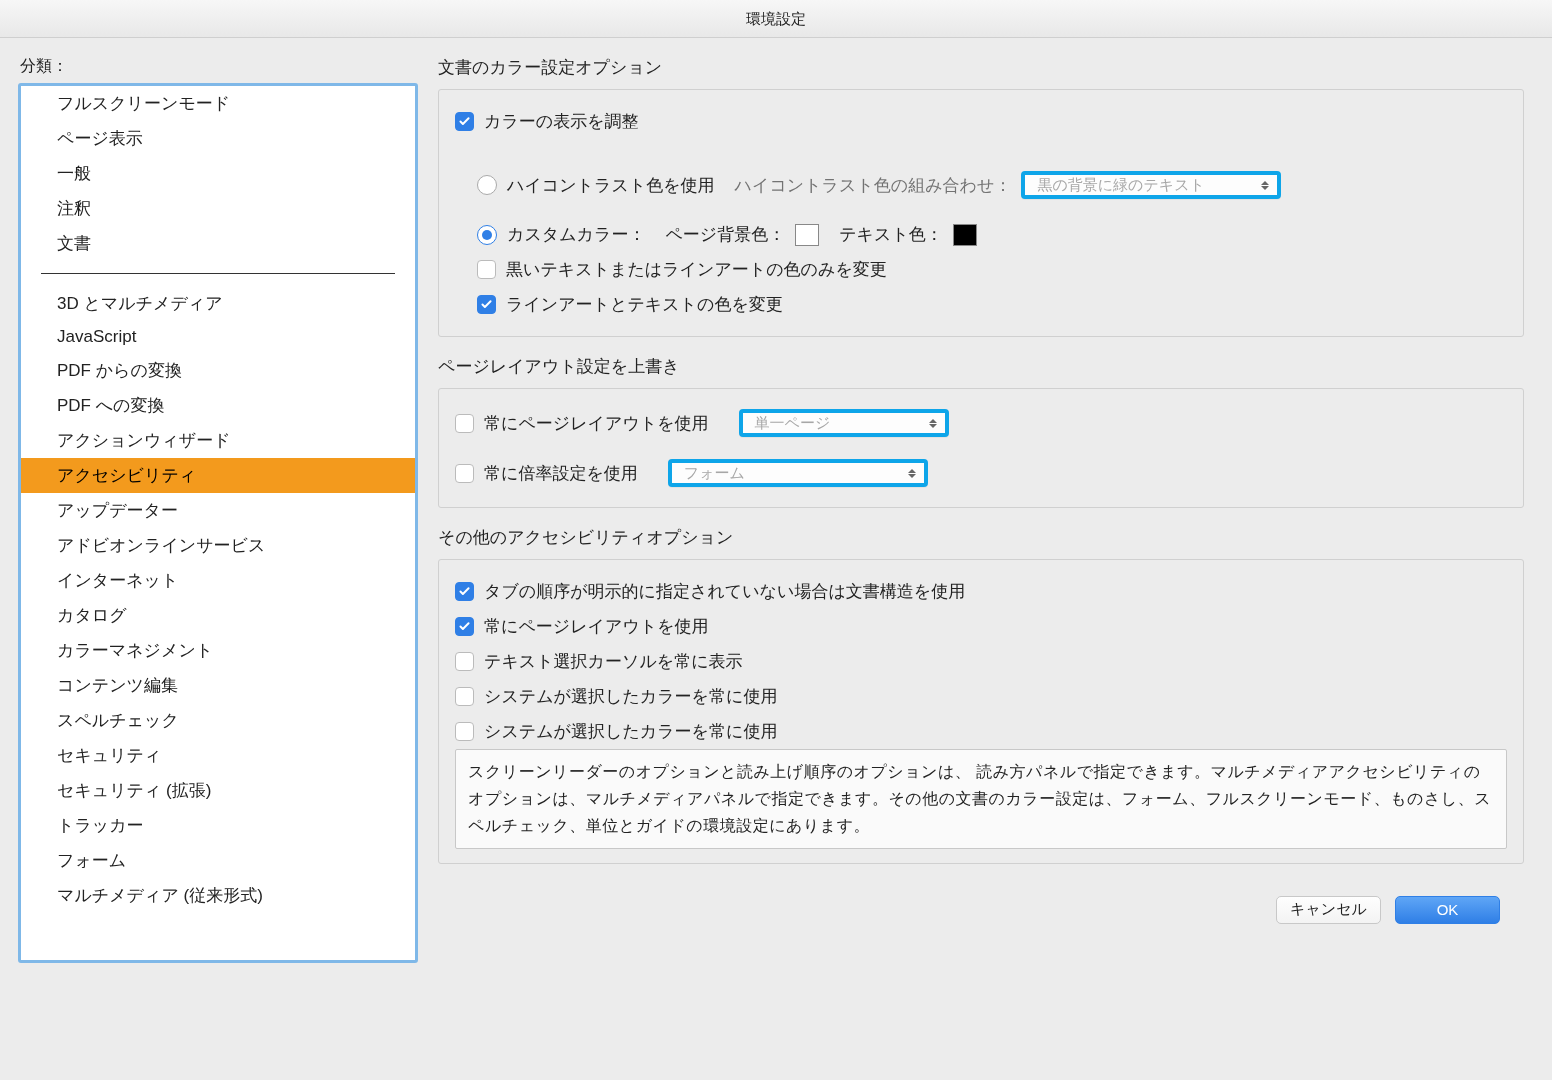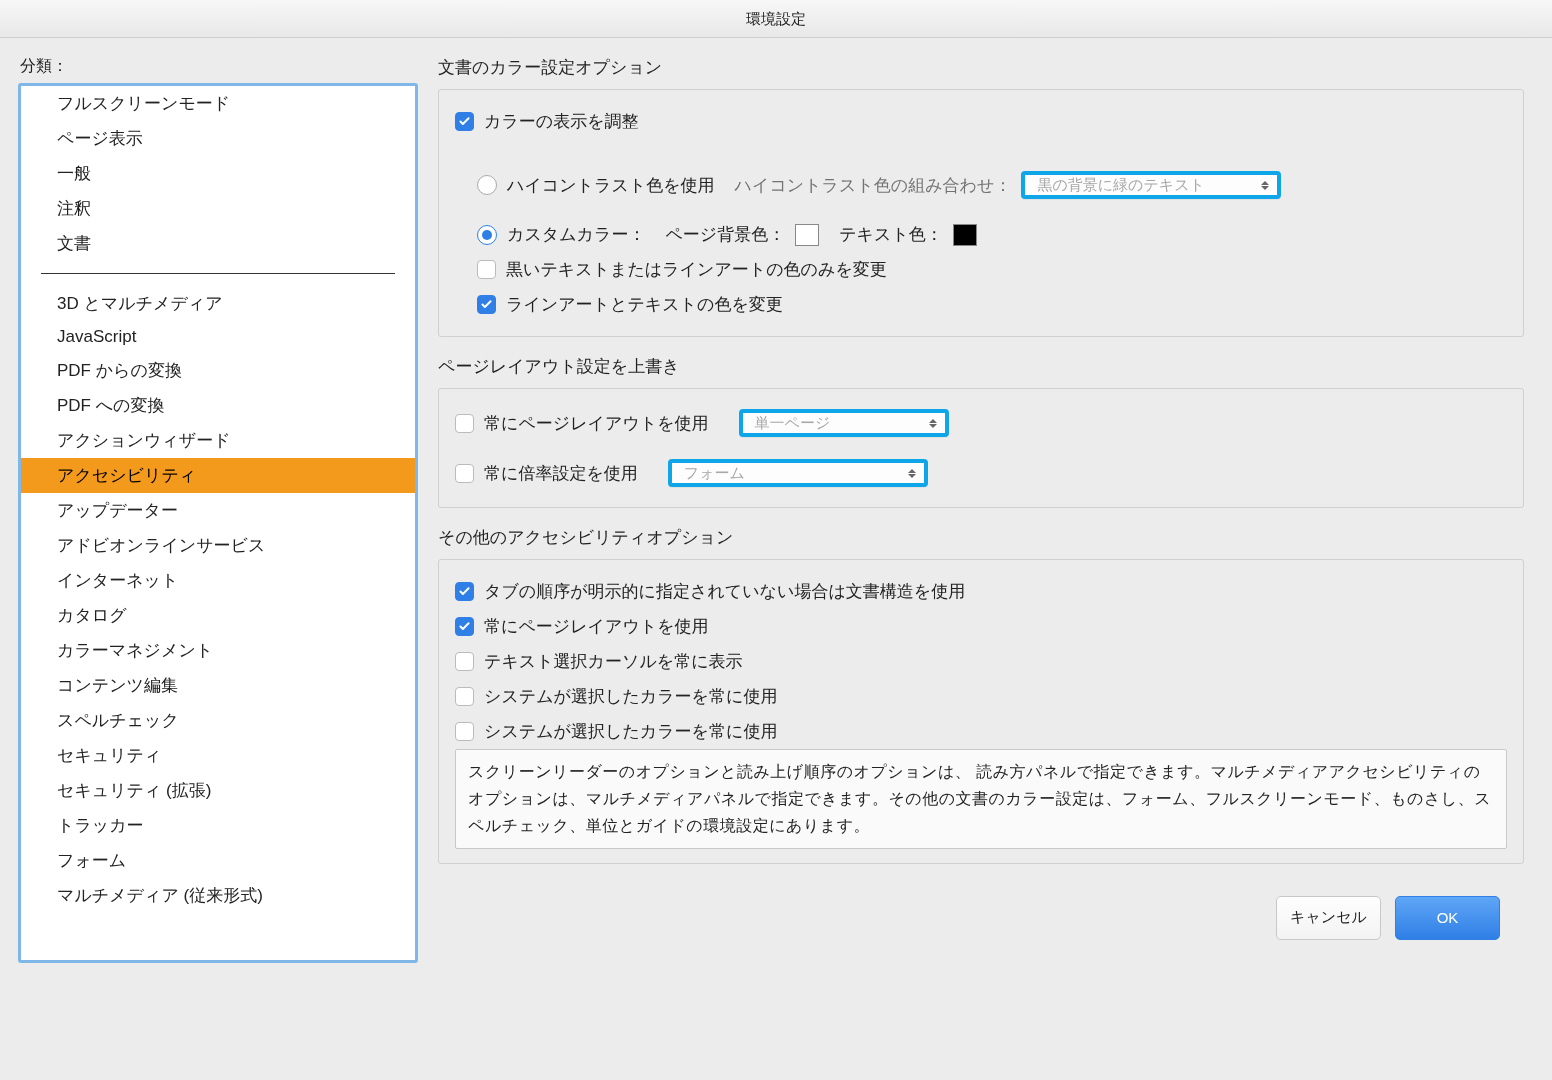--- a/index.html
+++ b/index.html
@@ -154,21 +154,21 @@
       letter-spacing: 0.5px;
     }
     .buttons {
       display: flex;
       justify-content: flex-end;
       gap: 14px;
       padding: 18px 24px 0 0;
     }
     .btn {
       min-width: 105px;
-      height: 44px;
+      height: 28px;
       border-radius: 5px;
       border: 1px solid #c8c8c8;
       background: linear-gradient(#fefefe, #f3f3f3);
       font-size: 15px;
       cursor: pointer;
       display: inline-flex;
       align-items: center;
       justify-content: center;
       text-align: center;
     }

